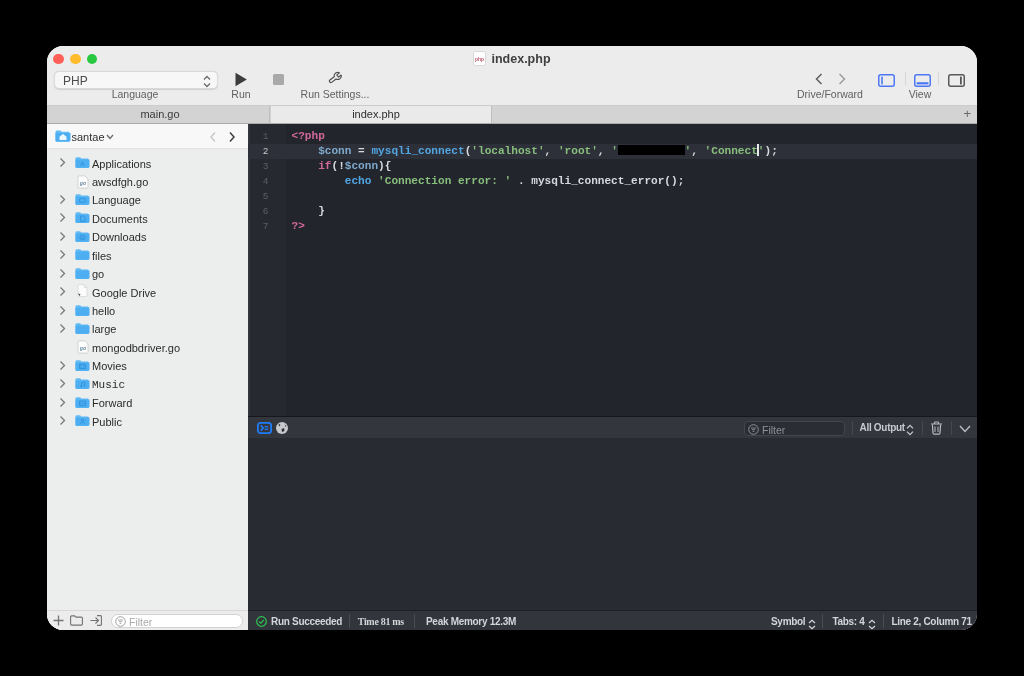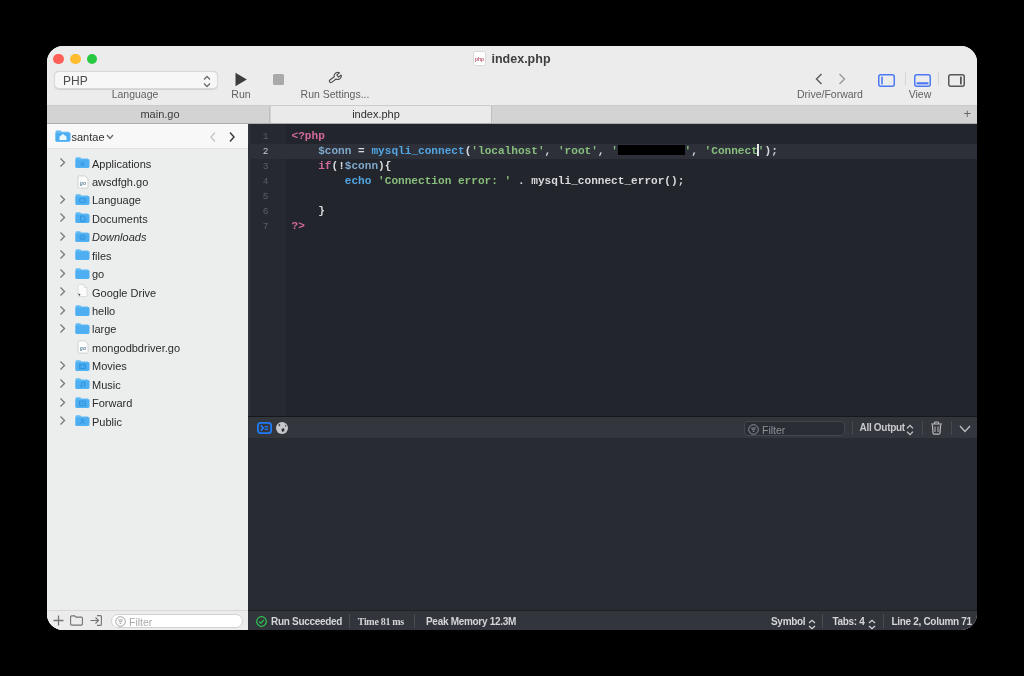--- a/index.html
+++ b/index.html
@@ -174,21 +174,21 @@
           <svg class="dis" width="7" height="11" viewBox="0 0 7 11">
             <path d="M1.5 1.5 L5.5 5.5 L1.5 9.5" stroke="#787878" stroke-width="1.3" fill="none"></path>
           </svg>
           <svg class="ic" width="15" height="13" viewBox="0 0 15 13">
             <path d="M0.5 2.5 a1.2 1.2 0 0 1 1.2 -1.2 h3.4 l1.3 1.3 h6 a1.2 1.2 0 0 1 1.2 1.2 v7 a1.2 1.2 0 0 1 -1.2 1.2 h-10.7 a1.2 1.2 0 0 1 -1.2 -1.2 Z" fill="#64bcf5"></path>
             <path d="M0.5 3.6 h14 v6.9 a1.2 1.2 0 0 1 -1.2 1.2 h-11.6 a1.2 1.2 0 0 1 -1.2 -1.2 Z" fill="#4daef1"></path>
             <path d="M5.6 5 h3 l1.4 1.4 v4 h-4.4 Z" fill="none" stroke="#2e93dd" stroke-width="0.9"></path>
           </svg>
           <div class="nm">Documents</div>
         </div>
-        <div class="row" style="top:73.82px;font-style:italic;">
+        <div class="row" style="top:73.82px;">
           <svg class="dis" width="7" height="11" viewBox="0 0 7 11">
             <path d="M1.5 1.5 L5.5 5.5 L1.5 9.5" stroke="#787878" stroke-width="1.3" fill="none"></path>
           </svg>
           <svg class="ic" width="15" height="13" viewBox="0 0 15 13">
             <path d="M0.5 2.5 a1.2 1.2 0 0 1 1.2 -1.2 h3.4 l1.3 1.3 h6 a1.2 1.2 0 0 1 1.2 1.2 v7 a1.2 1.2 0 0 1 -1.2 1.2 h-10.7 a1.2 1.2 0 0 1 -1.2 -1.2 Z" fill="#64bcf5"></path>
             <path d="M0.5 3.6 h14 v6.9 a1.2 1.2 0 0 1 -1.2 1.2 h-11.6 a1.2 1.2 0 0 1 -1.2 -1.2 Z" fill="#4daef1"></path>
             <circle cx="7.5" cy="7.4" r="2.6" fill="none" stroke="#2e93dd" stroke-width="0.9"></circle>
             <path d="M7.5 6 v2.4 M6.4 7.5 L7.5 8.7 L8.6 7.5" stroke="#2e93dd" stroke-width="0.8" fill="none"></path>
           </svg>
           <div class="nm">Downloads</div>
@@ -256,21 +256,21 @@
             <path d="M1.5 1.5 L5.5 5.5 L1.5 9.5" stroke="#787878" stroke-width="1.3" fill="none"></path>
           </svg>
           <svg class="ic" width="15" height="13" viewBox="0 0 15 13">
             <path d="M0.5 2.5 a1.2 1.2 0 0 1 1.2 -1.2 h3.4 l1.3 1.3 h6 a1.2 1.2 0 0 1 1.2 1.2 v7 a1.2 1.2 0 0 1 -1.2 1.2 h-10.7 a1.2 1.2 0 0 1 -1.2 -1.2 Z" fill="#64bcf5"></path>
             <path d="M0.5 3.6 h14 v6.9 a1.2 1.2 0 0 1 -1.2 1.2 h-11.6 a1.2 1.2 0 0 1 -1.2 -1.2 Z" fill="#4daef1"></path>
             <rect x="4.6" y="5.2" width="5.8" height="4.4" fill="none" stroke="#2e93dd" stroke-width="0.9"></rect>
             <path d="M6 5.2 v4.4 M9 5.2 v4.4" stroke="#2e93dd" stroke-width="0.7"></path>
           </svg>
           <div class="nm">Movies</div>
         </div>
-        <div class="row" style="top:221.26000000000002px;">
+        <div class="row" style="top:221.26000000000002px;font-family:Liberation Mono, monospace;">
           <svg class="dis" width="7" height="11" viewBox="0 0 7 11">
             <path d="M1.5 1.5 L5.5 5.5 L1.5 9.5" stroke="#787878" stroke-width="1.3" fill="none"></path>
           </svg>
           <svg class="ic" width="15" height="13" viewBox="0 0 15 13">
             <path d="M0.5 2.5 a1.2 1.2 0 0 1 1.2 -1.2 h3.4 l1.3 1.3 h6 a1.2 1.2 0 0 1 1.2 1.2 v7 a1.2 1.2 0 0 1 -1.2 1.2 h-10.7 a1.2 1.2 0 0 1 -1.2 -1.2 Z" fill="#64bcf5"></path>
             <path d="M0.5 3.6 h14 v6.9 a1.2 1.2 0 0 1 -1.2 1.2 h-11.6 a1.2 1.2 0 0 1 -1.2 -1.2 Z" fill="#4daef1"></path>
             <path d="M6.6 9.3 V5.6 l3.2 -0.7 v3.7" fill="none" stroke="#2e93dd" stroke-width="0.9"></path>
             <circle cx="6" cy="9.3" r="0.9" fill="#2e93dd"></circle>
             <circle cx="9.2" cy="8.7" r="0.9" fill="#2e93dd"></circle>
           </svg>

